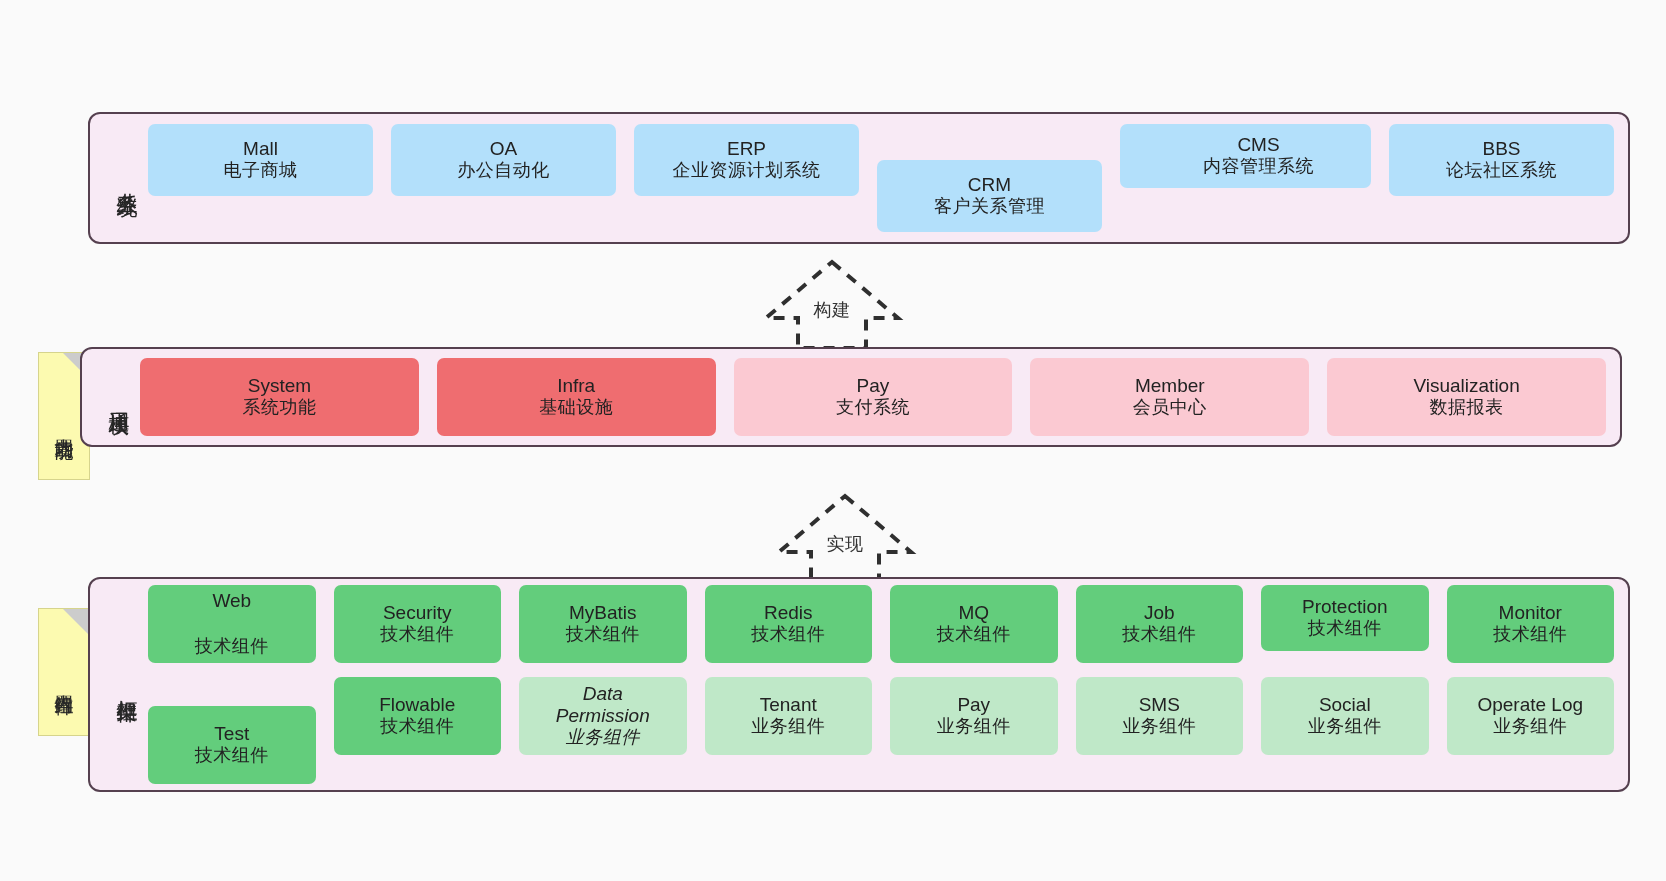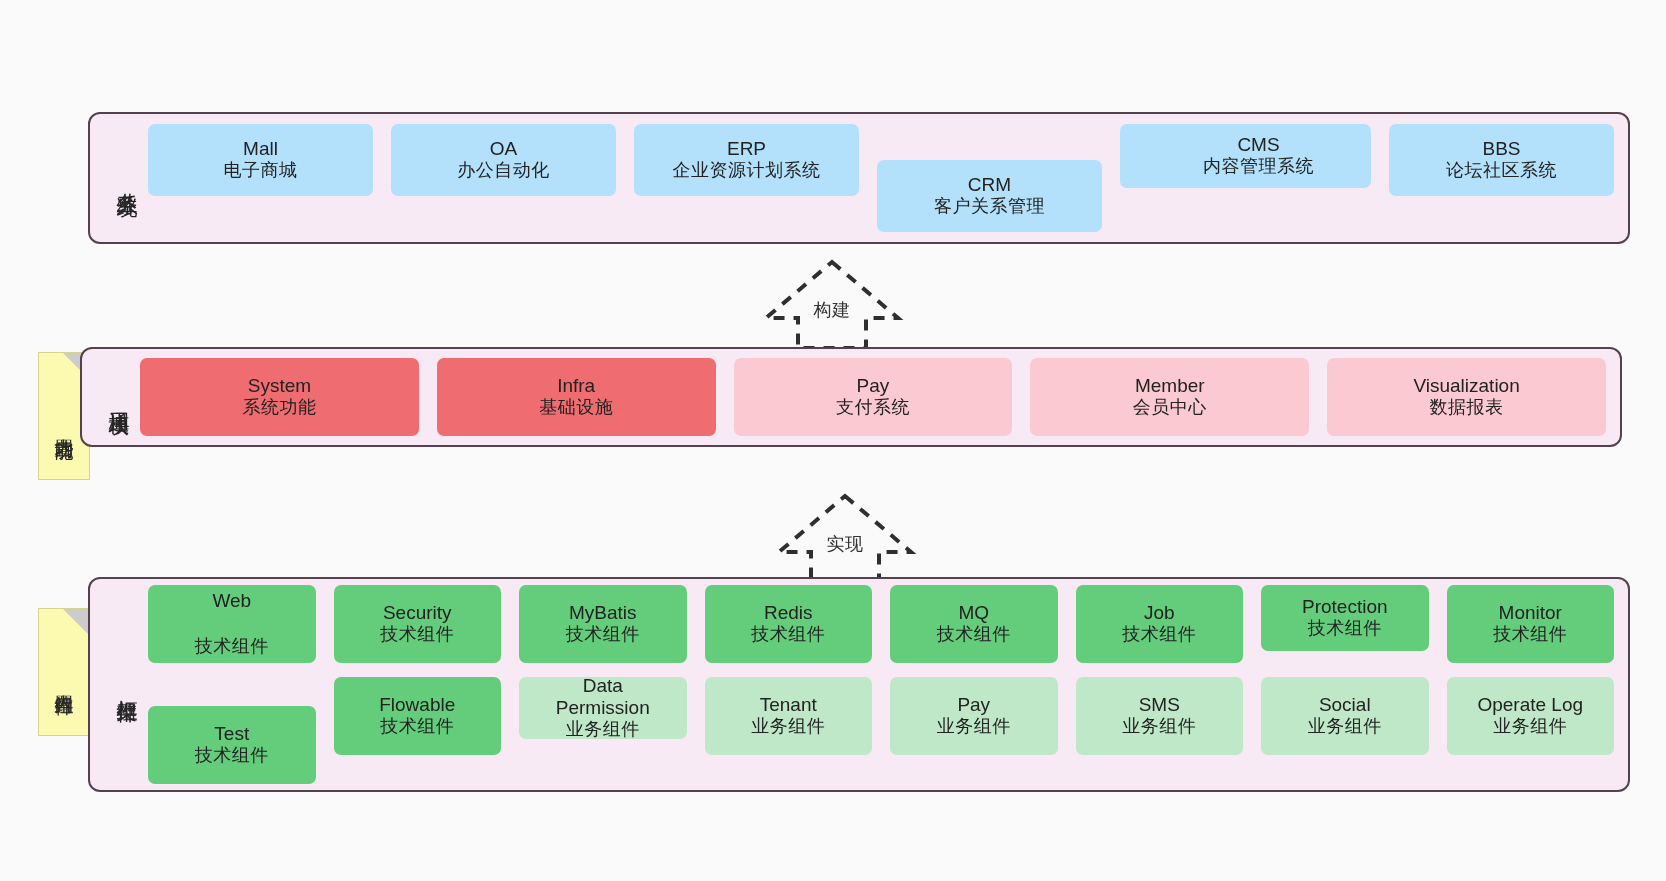--- a/index.html
+++ b/index.html
@@ -257,21 +257,21 @@
 
       <div class="row">
         <div class="cell c-green" style="height:78px;margin-top:29px;">
           <div class="en">Test</div>
           <div class="cn">技术组件</div>
         </div>
         <div class="cell c-green" style="height:78px;">
           <div class="en">Flowable</div>
           <div class="cn">技术组件</div>
         </div>
-        <div class="cell c-green-l" style="height:62px;">
+        <div class="cell c-green-l" style="height:78px;font-style:italic;">
           <div class="en" style="max-width:96px;">Data Permission</div>
           <div class="cn">业务组件</div>
         </div>
         <div class="cell c-green-l" style="height:78px;">
           <div class="en">Tenant</div>
           <div class="cn">业务组件</div>
         </div>
         <div class="cell c-green-l" style="height:78px;">
           <div class="en">Pay</div>
           <div class="cn">业务组件</div>

